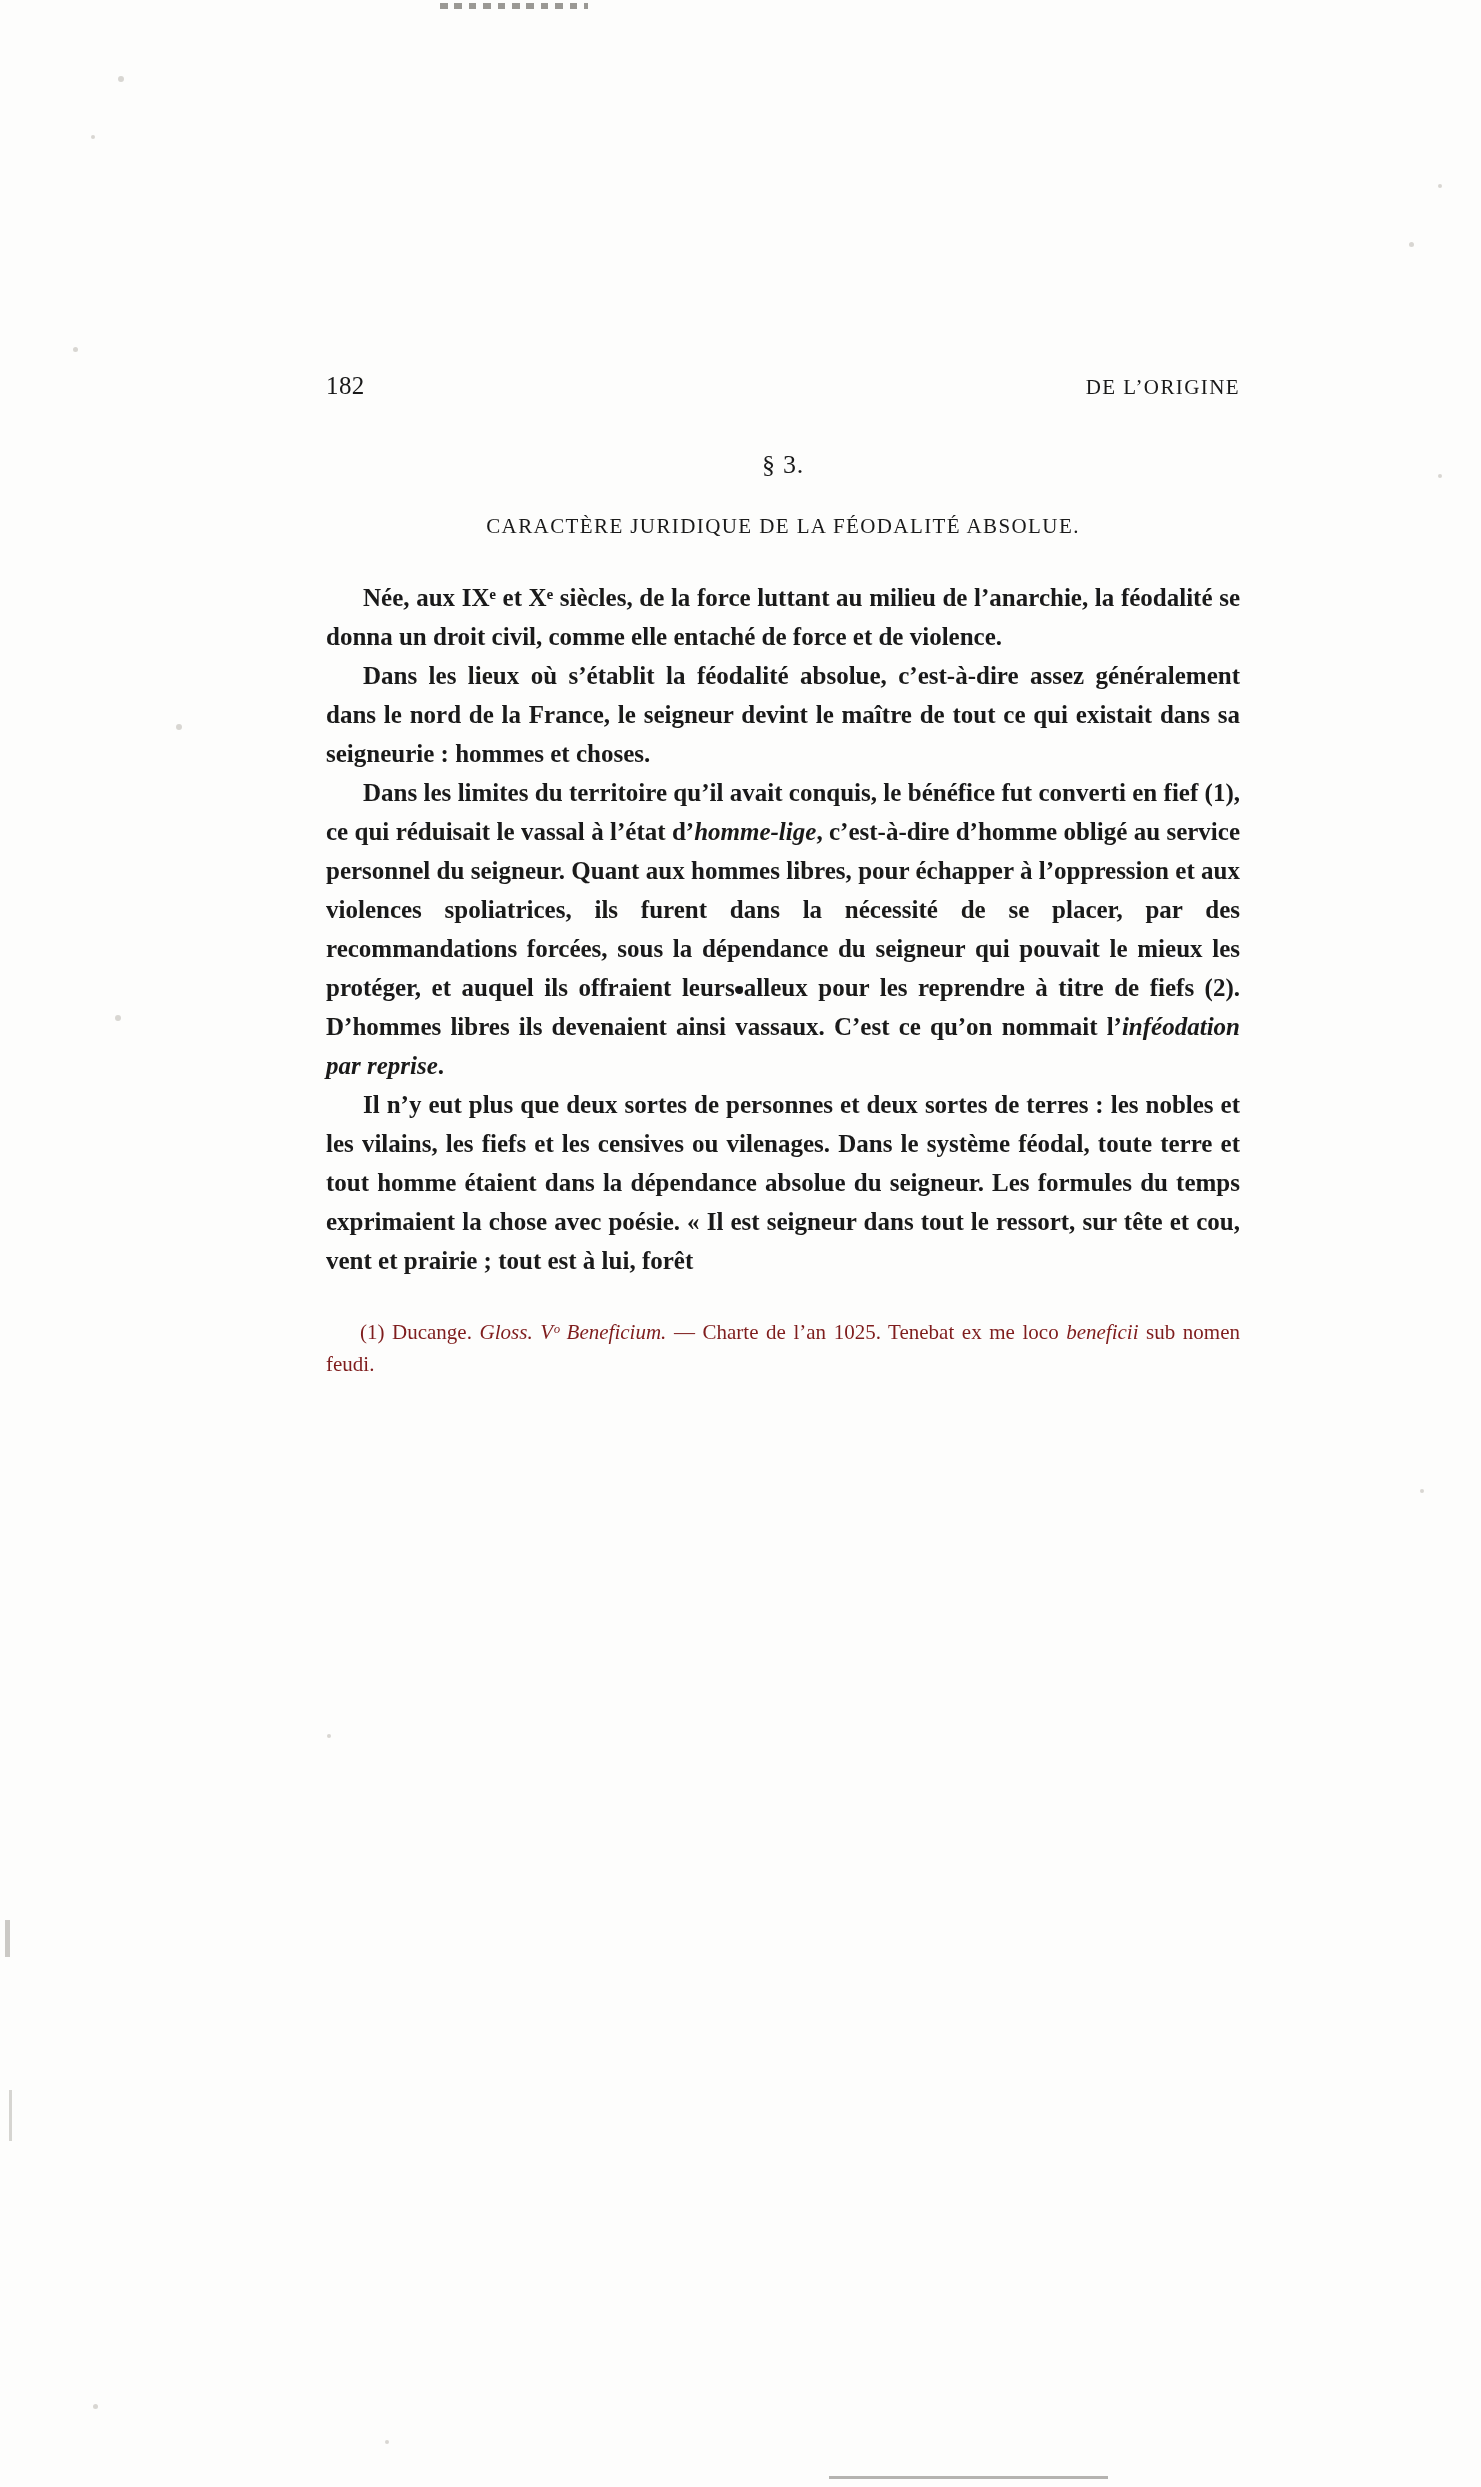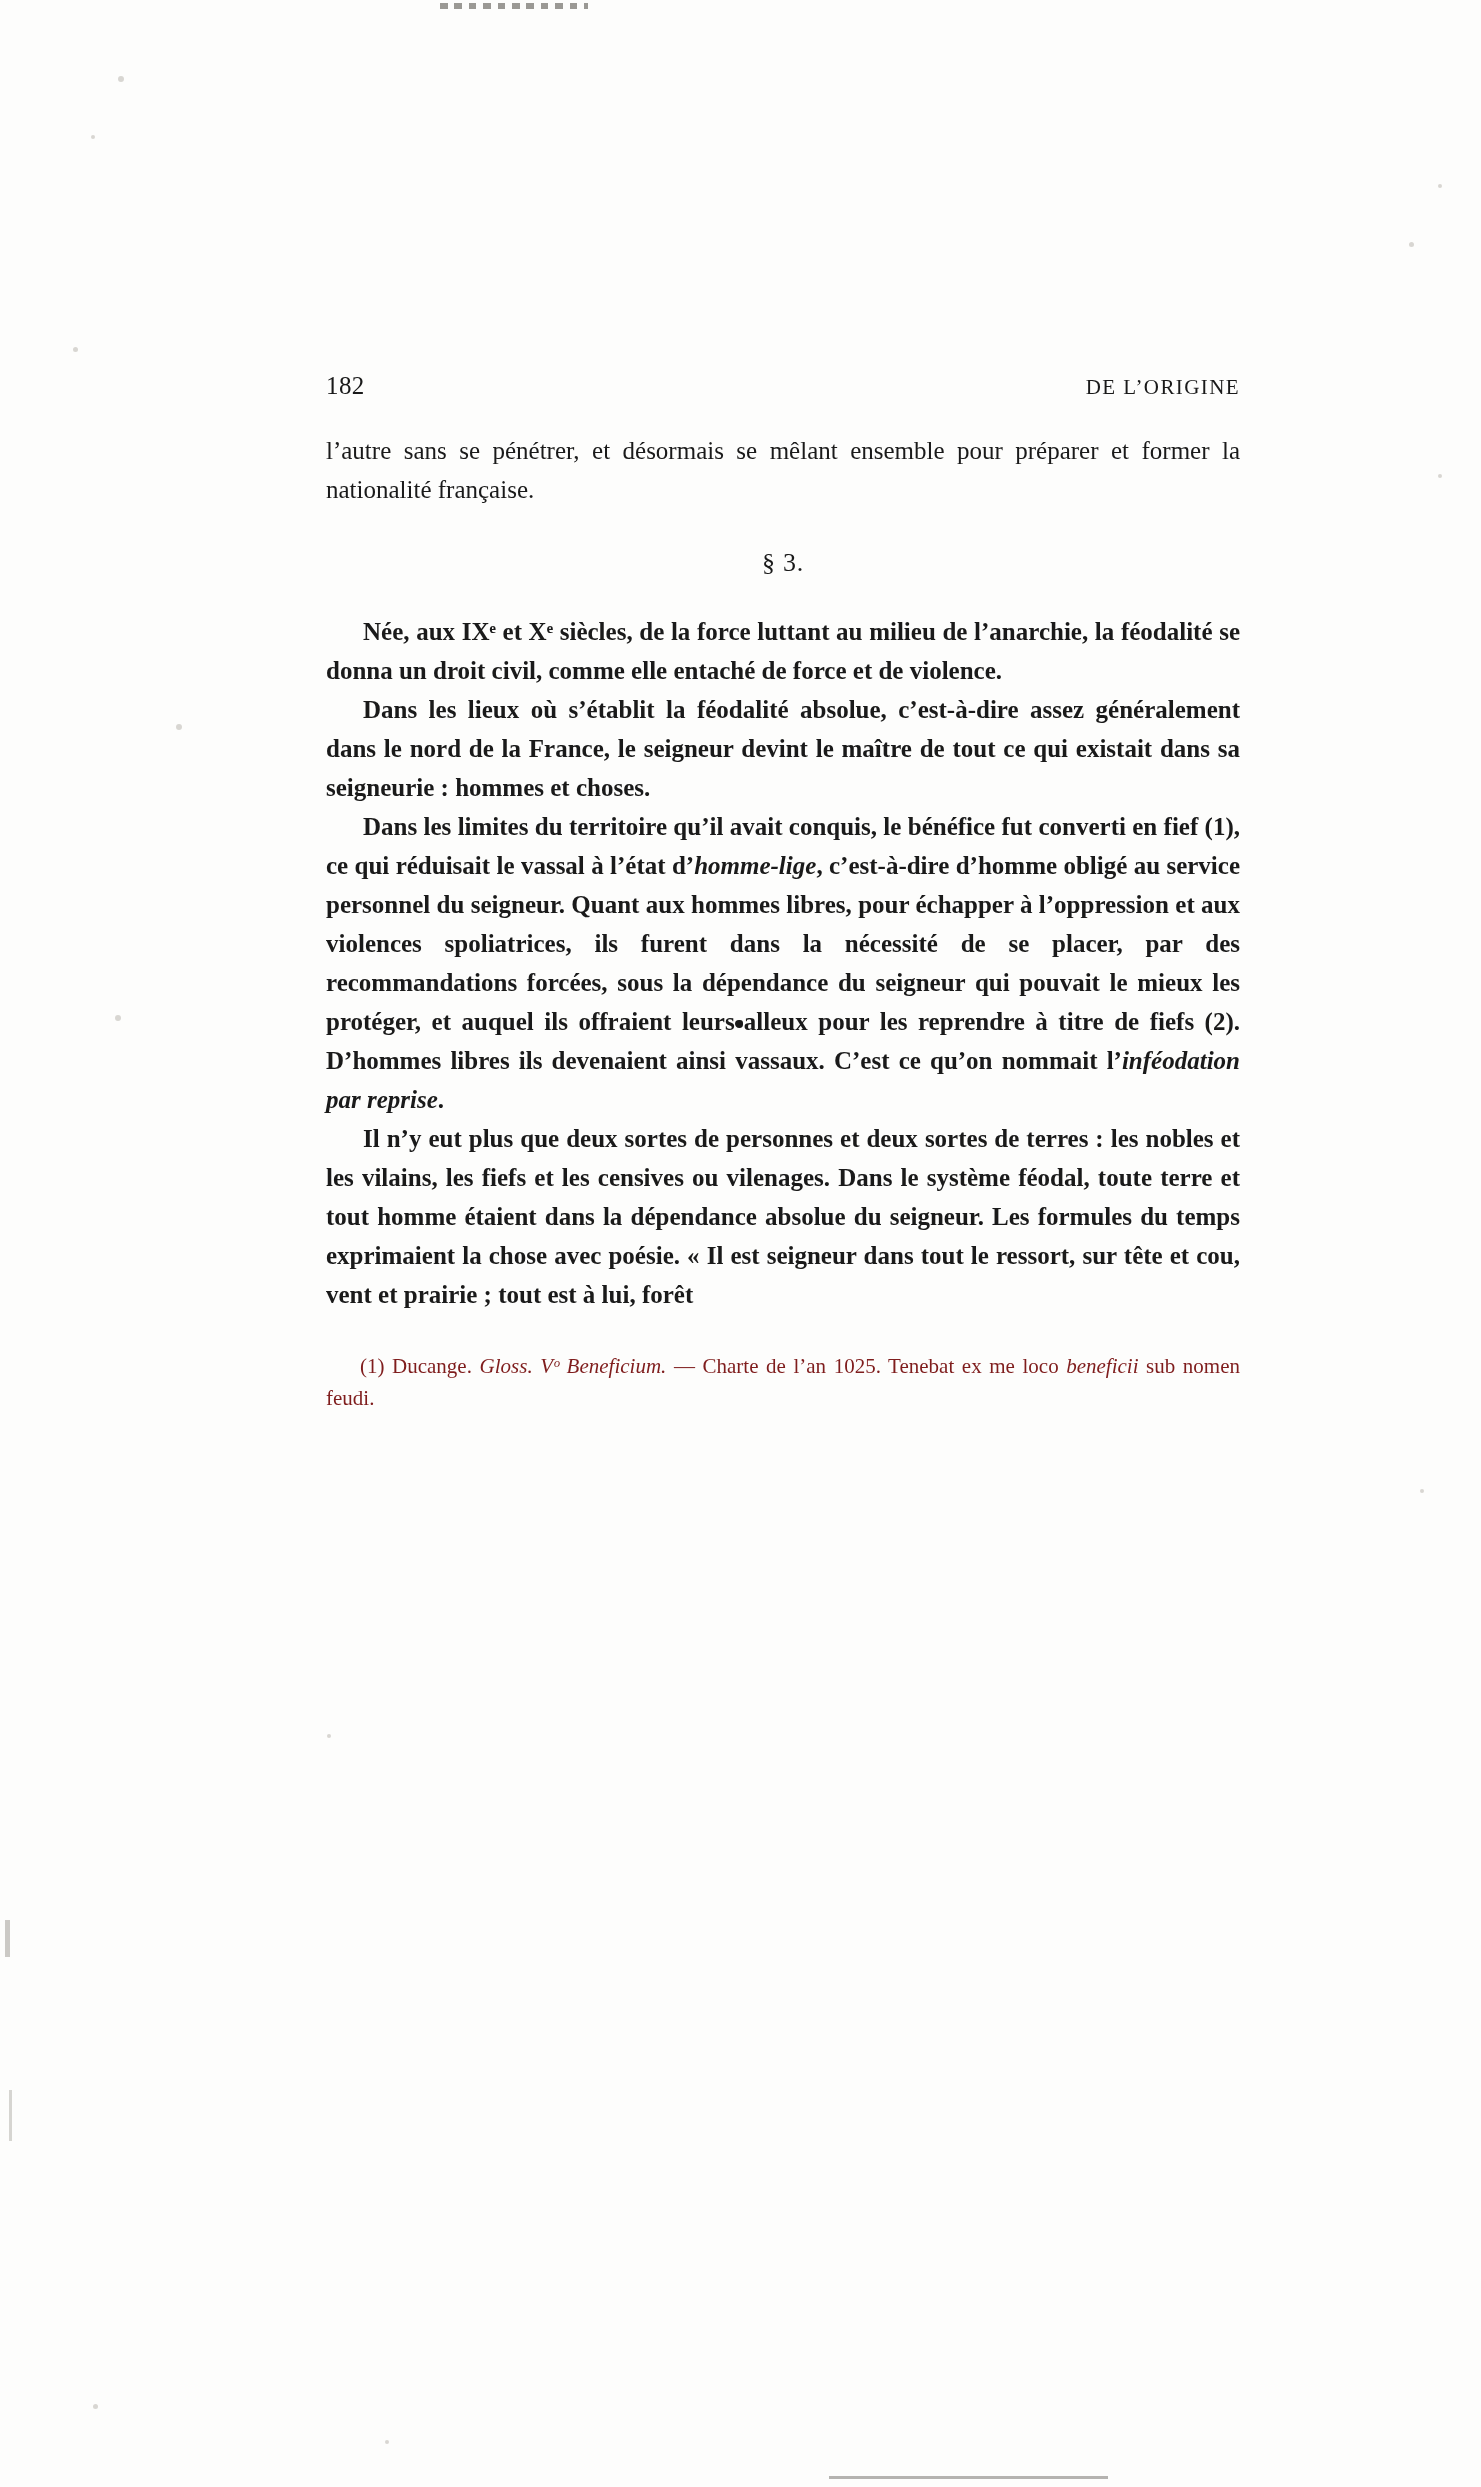--- a/index.html
+++ b/index.html
@@ -176,24 +176,24 @@
   <div class="speck" style="left:1438px;top:474px;width:4.2px;height:4.2px;"></div>
   <div class="speck" style="left:1420px;top:1489px;width:4.2px;height:4.2px;"></div>
 
   <div class="content">
 
     <div class="header-line">
       <div class="folio">182</div>
       <div class="running-head">DE L’ORIGINE</div>
     </div>
 
-    <p class="body">l’autre sans se pénétrer, et désormais se mêlant ensemble pour préparer et former la nationalité française.</p>
 
     <div class="section-mark">§ 3.</div>
 
+    <div class="section-title">CARACTÈRE JURIDIQUE DE LA FÉODALITÉ ABSOLUE.</div>
 
     <p class="body indent">Née, aux IXᵉ et Xᵉ siècles, de la force luttant au milieu de l’anarchie, la féodalité se donna un droit civil, comme elle entaché de force et de violence.</p>
 
     <p class="body indent">Dans les lieux où s’établit la féodalité absolue, c’est-à-dire assez généralement dans le nord de la France, le seigneur devint le maître de tout ce qui existait dans sa seigneurie : hommes et choses.</p>
 
     <p class="body indent">
       <span>Dans les limites du territoire qu’il avait conquis, le bénéfice fut converti en fief (1), ce qui réduisait le vassal à l’état d’</span><i>homme-lige</i><span>, c’est-à-dire d’homme obligé au service personnel du seigneur. Quant aux hommes libres, pour échapper à l’oppression et aux violences spoliatrices, ils furent dans la nécessité de se placer, par des recommandations forcées, sous la dépendance du seigneur qui pouvait le mieux les protéger, et auquel ils offraient leurs</span><span class="inkblot"></span><span>alleux pour les reprendre à titre de fiefs (2). D’hommes libres ils devenaient ainsi vassaux. C’est ce qu’on nommait l’</span><i>inféodation par reprise</i><span>.</span>
     </p>
 
     <p class="body indent">Il n’y eut plus que deux sortes de personnes et deux sortes de terres : les nobles et les vilains, les fiefs et les censives ou vilenages. Dans le système féodal, toute terre et tout homme étaient dans la dépendance absolue du seigneur. Les formules du temps exprimaient la chose avec poésie. « Il est seigneur dans tout le ressort, sur tête et cou, vent et prairie ; tout est à lui, forêt</p>

